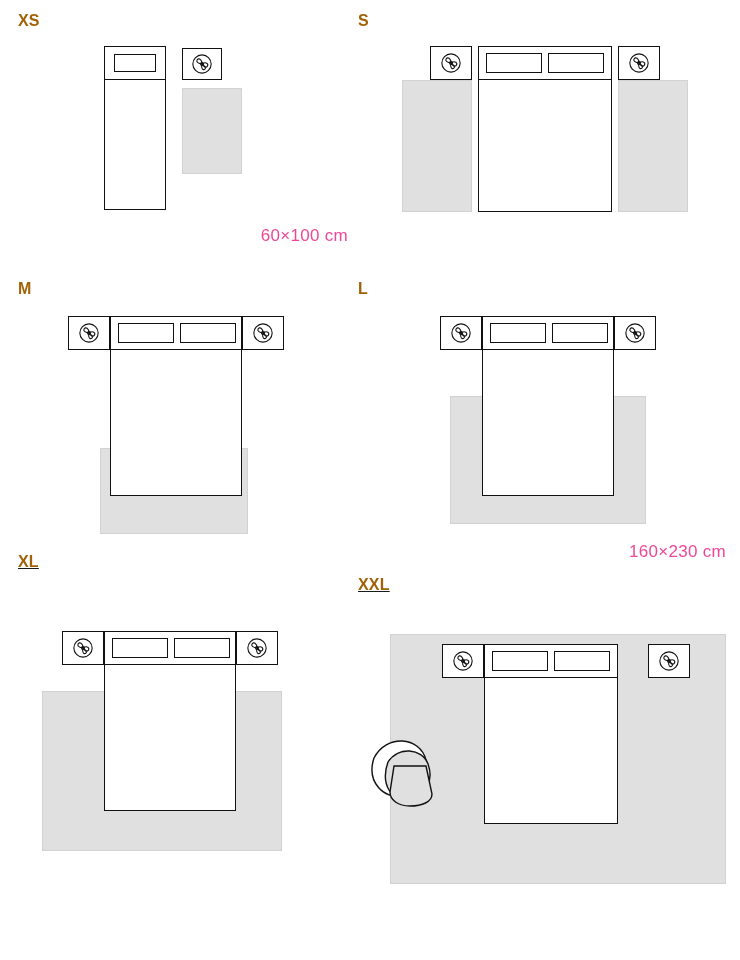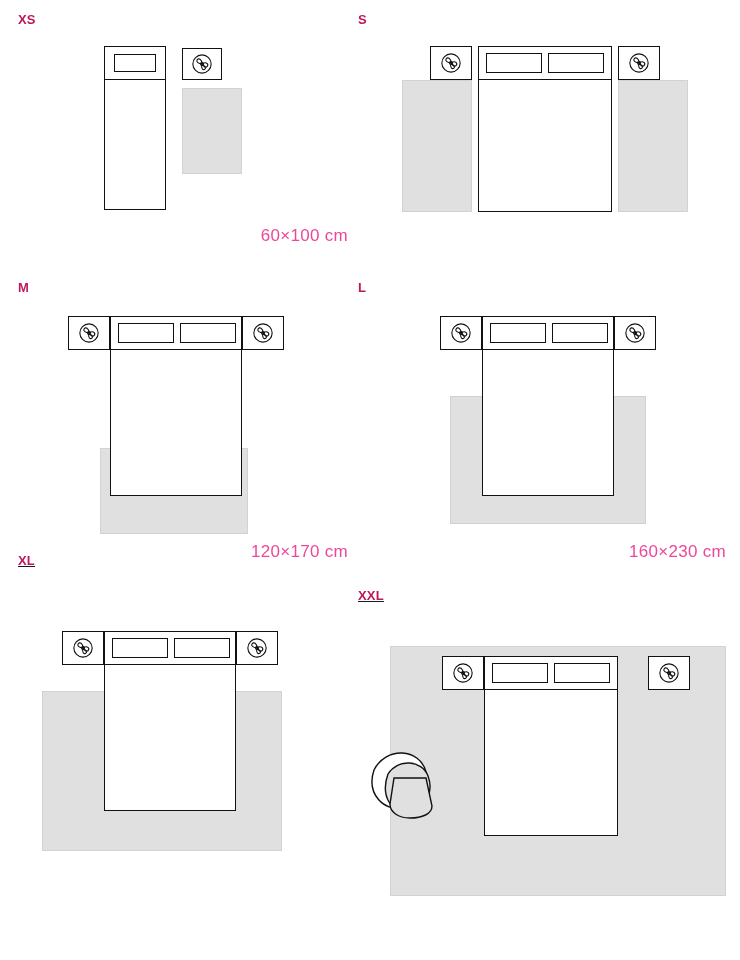--- a/index.html
+++ b/index.html
@@ -17,23 +17,23 @@
   }
   .grid {
     position: relative;
     width: 740px;
     height: 960px;
   }
   .cell {
     position: absolute;
   }
   .size-label {
-    font-size: 13px;
+    font-size: 16px;
     font-weight: bold;
-    color: #be185d;
+    color: #a16207;
     letter-spacing: 0.2px;
   }
   .dims-label {
     font-size: 17px;
     color: #ec4899;
     text-align: right;
     width: 100%;
     letter-spacing: 0.3px;
   }
   .stage {
@@ -166,21 +166,20 @@
       <div class="nightstand" style="left:224px; top:20px; width:42px; height:34px;">
         <svg class="lamp-icon" viewBox="0 0 24 24">
           <circle cx="12" cy="12" r="10" fill="none" stroke="#111" stroke-width="1.2"></circle>
           <path d="M12 12 C12 6.5 8.2 5 6.6 7.6 C5.3 9.8 8.4 11.6 12 12 Z" fill="none" stroke="#111" stroke-width="1.2"></path>
           <path d="M12 12 C16.6 9.2 19.2 11.6 18 14.2 C17 16.4 13.8 15.2 12 12 Z" fill="none" stroke="#111" stroke-width="1.2"></path>
           <path d="M12 12 C10.6 17.4 13.4 19.2 15.2 17.6 C16.8 16.2 14.8 14.2 12 12 Z" fill="none" stroke="#111" stroke-width="1.2"></path>
           <circle cx="12" cy="12" r="1.6" fill="none" stroke="#111" stroke-width="1.2"></circle>
         </svg>
       </div>
     </div>
-    <div class="dims-label" style="position:absolute; left:0; top:262px;">120×170 cm</div>
   </div>
 
   <div class="cell" style="left:358px; top:280px; width:368px; height:300px;">
     <div class="size-label">L</div>
     <div class="stage" style="position:absolute; left:0; top:16px; width:368px; height:240px;">
 
       <div class="rug" style="left:92px; top:100px; width:196px; height:128px;"></div>
 
       <div class="bed" style="left:124px; top:52px; width:132px; height:148px;"></div>
       <div class="headboard" style="left:124px; top:20px; width:132px; height:34px;"></div>
@@ -234,21 +233,21 @@
           <circle cx="12" cy="12" r="10" fill="none" stroke="#111" stroke-width="1.2"></circle>
           <path d="M12 12 C12 6.5 8.2 5 6.6 7.6 C5.3 9.8 8.4 11.6 12 12 Z" fill="none" stroke="#111" stroke-width="1.2"></path>
           <path d="M12 12 C16.6 9.2 19.2 11.6 18 14.2 C17 16.4 13.8 15.2 12 12 Z" fill="none" stroke="#111" stroke-width="1.2"></path>
           <path d="M12 12 C10.6 17.4 13.4 19.2 15.2 17.6 C16.8 16.2 14.8 14.2 12 12 Z" fill="none" stroke="#111" stroke-width="1.2"></path>
           <circle cx="12" cy="12" r="1.6" fill="none" stroke="#111" stroke-width="1.2"></circle>
         </svg>
       </div>
     </div>
   </div>
 
-  <div class="cell" style="left:358px; top:588px; width:368px; height:360px;text-decoration:underline;">
+  <div class="cell" style="left:358px; top:576px; width:368px; height:360px;text-decoration:underline;">
     <div class="size-label">XXL</div>
     <div class="stage" style="position:absolute; left:0; top:42px; width:368px; height:280px;">
 
       <div class="rug" style="left:32px; top:16px; width:336px; height:250px;"></div>
 
       <div class="bed" style="left:126px; top:58px; width:134px; height:148px;"></div>
       <div class="headboard" style="left:126px; top:26px; width:134px; height:34px;"></div>
       <div class="pillow" style="left:134px; top:33px; width:56px; height:20px;"></div>
       <div class="pillow" style="left:196px; top:33px; width:56px; height:20px;"></div>
 

